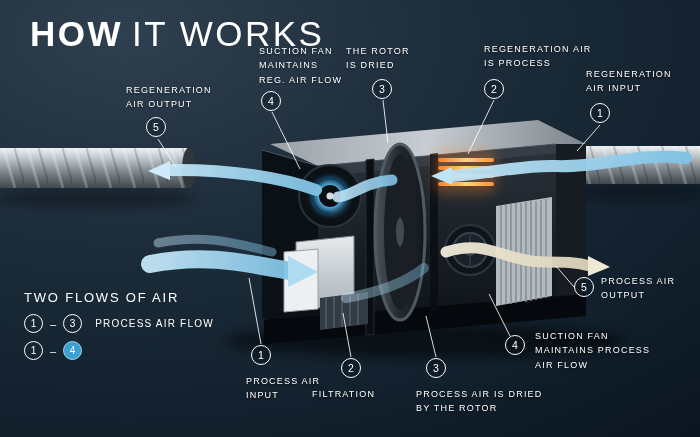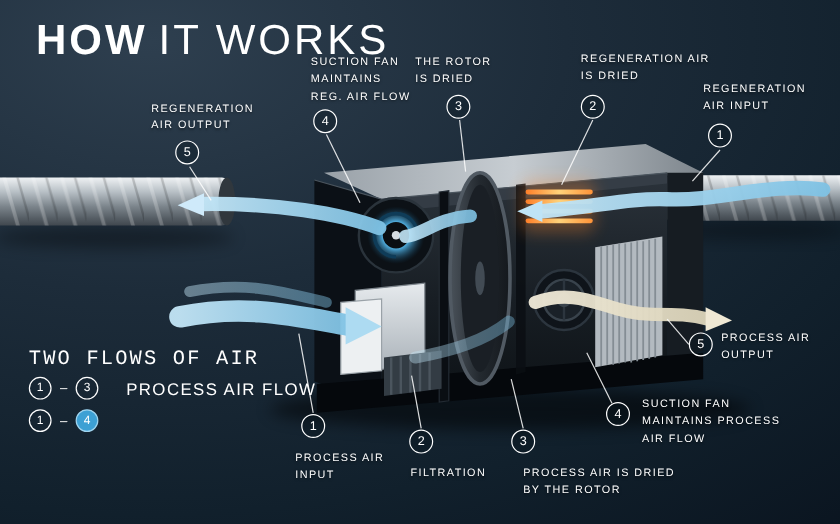--- a/index.html
+++ b/index.html
@@ -15,29 +15,29 @@
   .page-title .t-bold { font-weight:700; margin-right:9px; }
 
   .callout { display:contents; }
   .co-label { position:absolute; color:#fff; font-size:9px; letter-spacing:1.2px;
     line-height:1.6; white-space:pre-line; text-shadow:0 1px 2px rgba(0,0,0,.5); }
   .co-label.center { }
   .co-num { position:absolute; width:20px; height:20px; border:1px solid #fff; border-radius:50%;
     color:#fff; font-size:10.5px; display:flex; align-items:center; justify-content:center;
     background:rgba(10,22,32,.35); box-sizing:border-box; }
 
-  .legend-title { position:absolute; left:24px; top:290px; color:#fff; font-size:17px;
-    letter-spacing:1.8px; font-weight:500;font-family:Liberation Mono, monospace; }
+  .legend-title { position:absolute; left:24px; top:290px; color:#fff; font-size:13px;
+    letter-spacing:1.8px; font-weight:500; }
   .legend-row { position:absolute; left:24px; display:flex; align-items:center; gap:7px; color:#fff; }
   .lr1 { top:314px; } .lr2 { top:341px; }
   .lg-num { width:19px; height:19px; border:1px solid #fff; border-radius:50%; font-size:10px;
     display:flex; align-items:center; justify-content:center; box-sizing:border-box; }
   .lg-num.blue { background:#3da0d4; border-color:#9fd4ef; }
   .lg-dash { font-size:11px; }
-  .lg-label { font-size:14px; letter-spacing:1.2px; margin-left:16px; }
+  .lg-label { font-size:10px; letter-spacing:1.2px; margin-left:6px; }
 </style>
 </head>
 <body>
 
 <div class="stage">
 
   
   <svg class="art" viewBox="0 0 700 437" aria-hidden="true">
     <defs>
       <linearGradient id="ductG" x1="0" y1="0" x2="0" y2="1">
@@ -223,44 +223,44 @@
   </div>
 
   <div class="callout">
     <div class="co-label center" style="left:346px; top:44px; width:88px;">THE ROTOR
 IS DRIED</div>
     <div class="co-num" style="left:372px; top:79px;">3</div>
   </div>
 
   <div class="callout">
     <div class="co-label" style="left:484px; top:42px;">REGENERATION AIR
-IS DRIED</div>
+IS PROCESS</div>
     <div class="co-num" style="left:484px; top:79px;">2</div>
   </div>
 
   <div class="callout">
     <div class="co-label" style="left:586px; top:67px;">REGENERATION
 AIR INPUT</div>
     <div class="co-num" style="left:590px; top:103px;">1</div>
   </div>
 
   <div class="callout">
     <div class="co-num" style="left:251px; top:345px;">1</div>
     <div class="co-label" style="left:246px; top:374px;">PROCESS AIR
 INPUT</div>
   </div>
 
   <div class="callout">
     <div class="co-num" style="left:341px; top:358px;">2</div>
-    <div class="co-label" style="left:342px; top:387px;">FILTRATION</div>
+    <div class="co-label" style="left:312px; top:387px;">FILTRATION</div>
   </div>
 
   <div class="callout">
     <div class="co-num" style="left:426px; top:358px;">3</div>
-    <div class="co-label" style="left:436px; top:387px;">PROCESS AIR IS DRIED
+    <div class="co-label" style="left:416px; top:387px;">PROCESS AIR IS DRIED
 BY THE ROTOR</div>
   </div>
 
   <div class="callout">
     <div class="co-num" style="left:505px; top:335px;">4</div>
     <div class="co-label" style="left:535px; top:329px;">SUCTION FAN
 MAINTAINS PROCESS
 AIR FLOW</div>
   </div>
 

